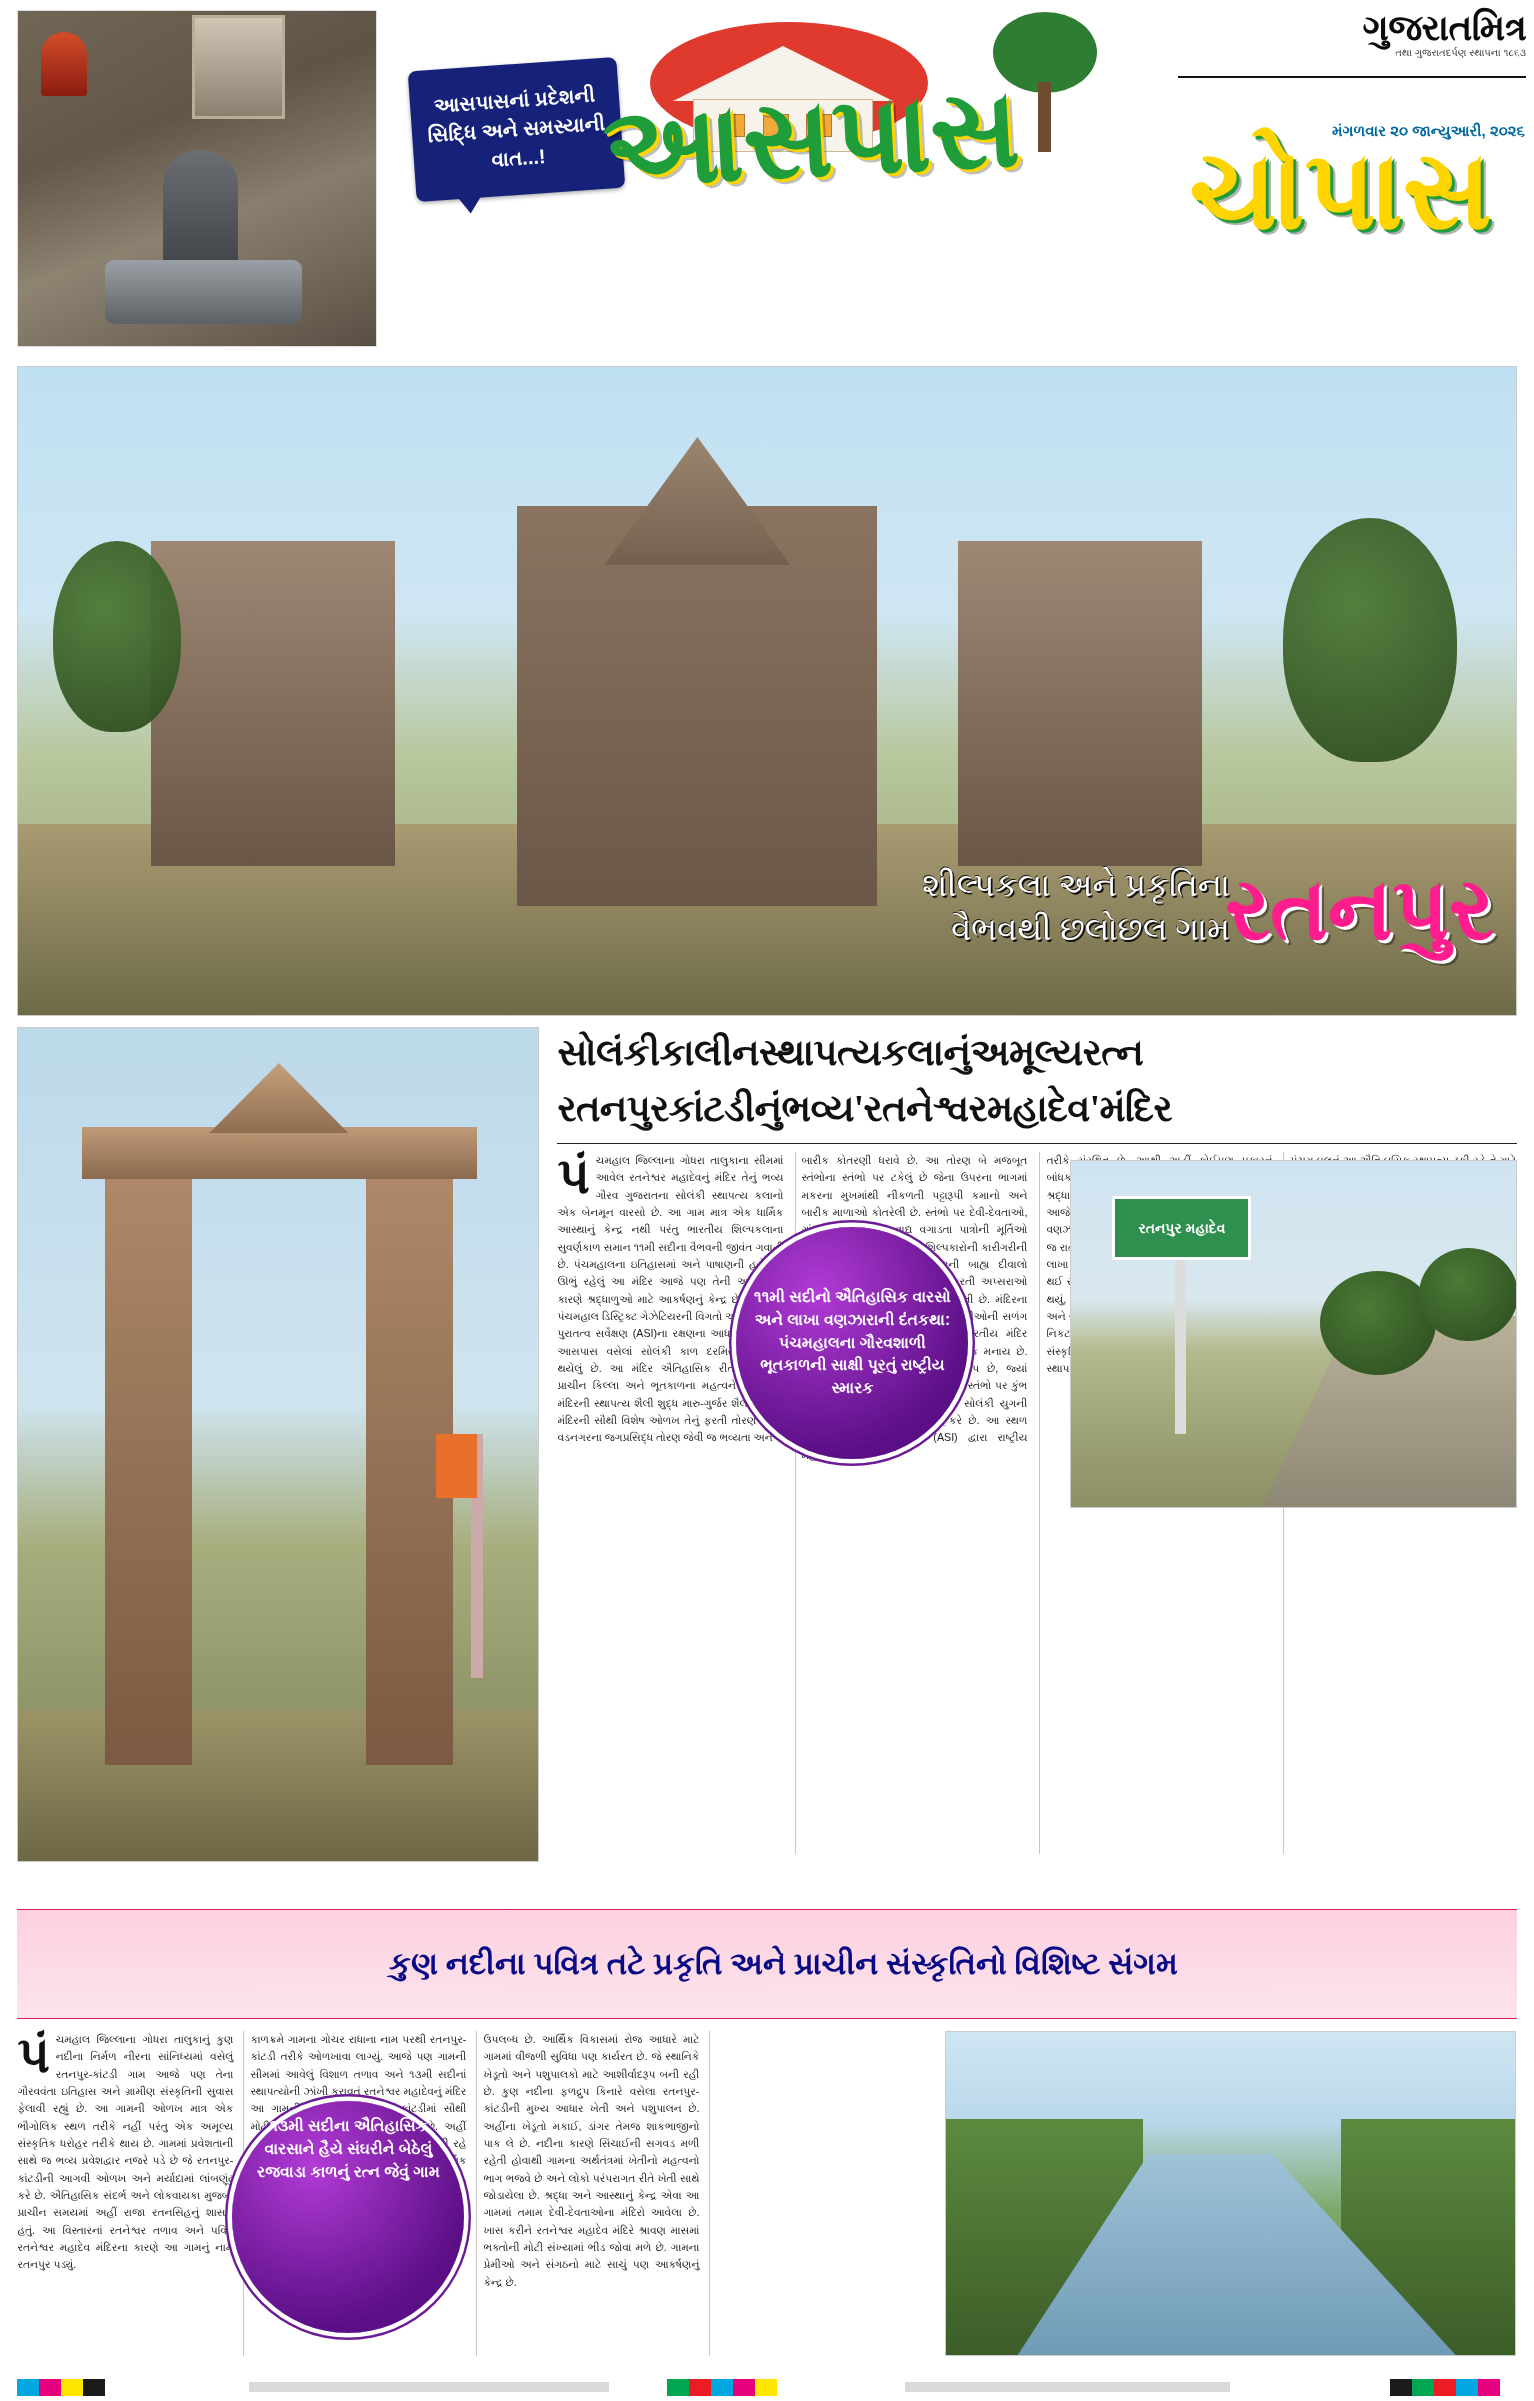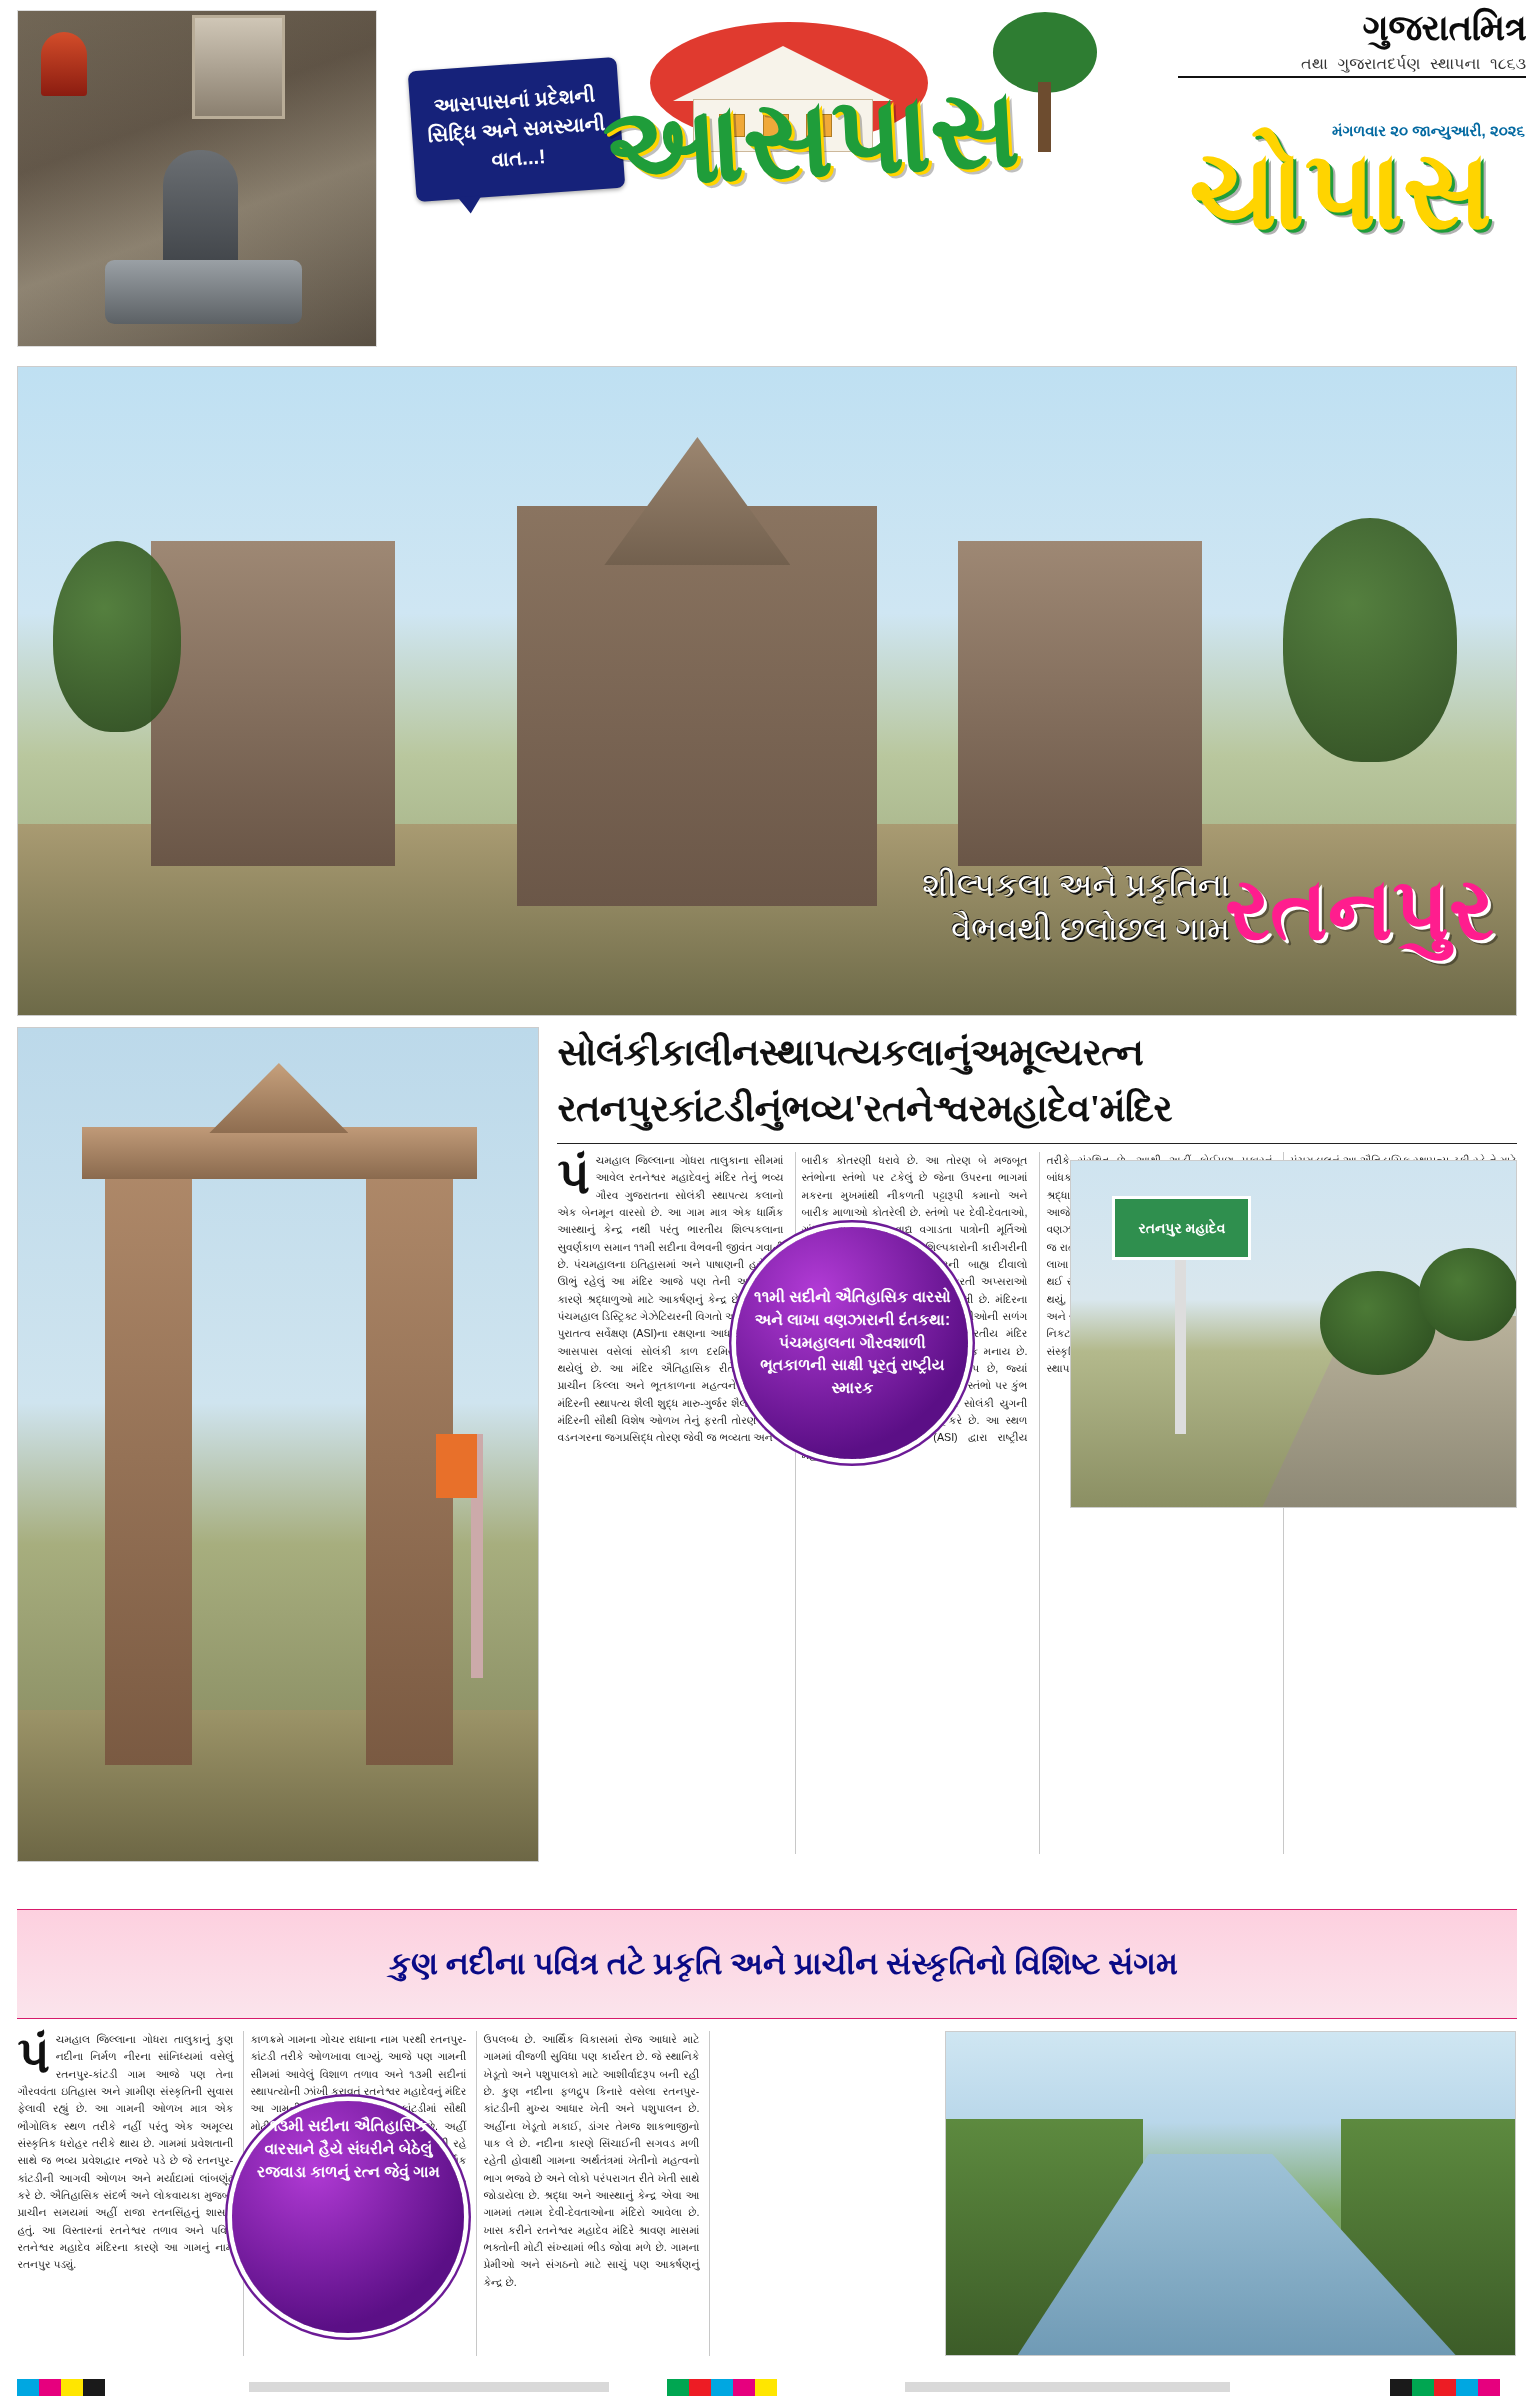--- a/index.html
+++ b/index.html
@@ -58,21 +58,21 @@
   .brand-logo {
     position:absolute; right:5.8px; top:4.6px; width:348px; height:64px;
     text-align:right;
   }
   .brand-logo .brand-main {
     font-family:"Liberation Serif", serif;
     font-size:36px; font-weight:bold; color:#0b0b0b; letter-spacing:-0.6px;
     line-height:1.0;
   }
   .brand-logo .brand-sub {
-    font-size:16px; color:#333; margin-top:9px;font-family:Liberation Mono, monospace;
+    font-size:10px; color:#333; margin-top:1px;
   }
   .brand-rule { position:absolute; right:5.8px; top:70px; width:348px; height:2.3px; background:#111; }
   .issue-date {
     position:absolute; right:7px; top:116px; width:348px;
     text-align:right; font-size:15px; color:#0369a1; font-weight:bold;
   }
 
   .speech-badge {
     position:absolute; left:29px; top:58px; width:209px; height:131px;
     background:#16227a; color:#fff; border-radius:8.1px;

